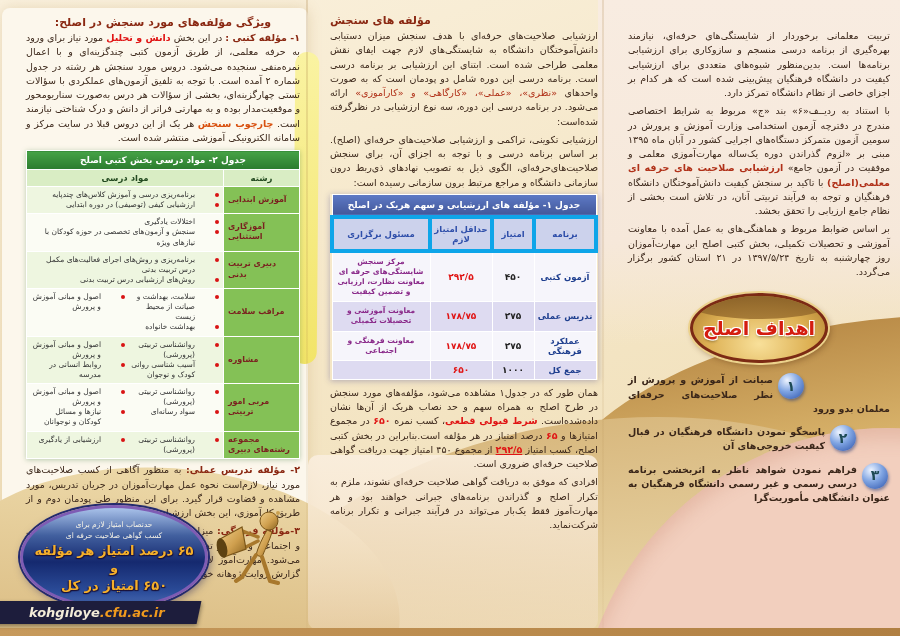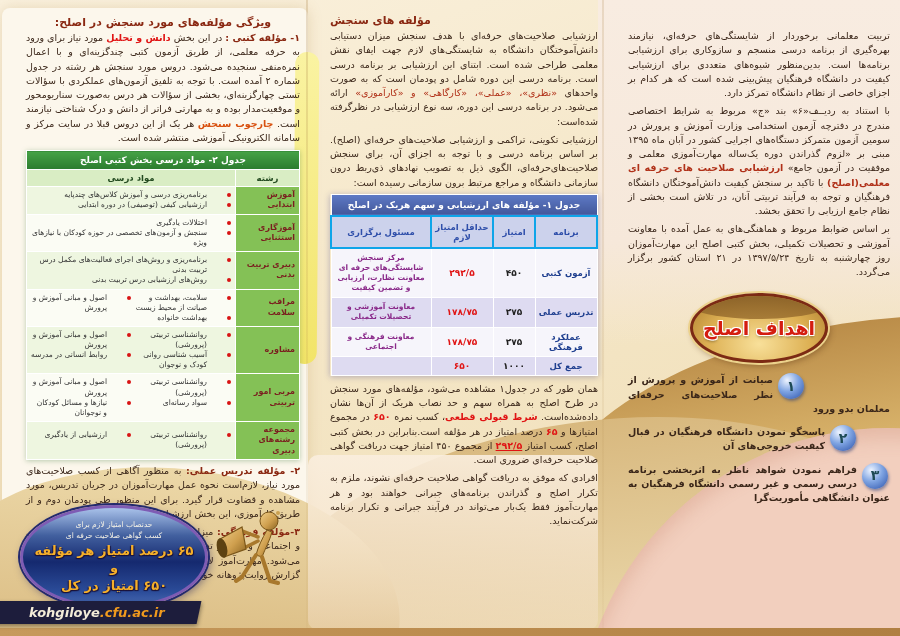--- a/index.html
+++ b/index.html
@@ -30,34 +30,34 @@
   .heading-right { text-align:left; }
   .maroon { color:#8a2812; font-weight:bold; }
   .red { color:#e01414; font-weight:bold; }
   .red-u { color:#e01414; font-weight:bold; text-decoration:underline; }
   .orange-red { color:#d8500f; font-weight:bold; }
   .darkred { color:#b03018; }
   
   table { border-collapse:collapse; width:100%; direction:rtl; }
   .t1 { margin:4px 0 0; box-shadow:0 1px 6px rgba(60,60,140,.35); }
   .t1 .cap { background:linear-gradient(180deg,#5e7ac6,#43589b); color:#fff; font-size:9px; font-weight:bold; padding:5px 4px; text-align:center; }
-  .t1 th.colh { background:#ccd2ec; color:#2f4faa; font-size:8.5px; font-weight:bold; padding:5px 2px; border:2px solid #0ea5e9; }
+  .t1 th.colh { background:#ccd2ec; color:#2f4faa; font-size:8.5px; font-weight:bold; padding:5px 2px; border:4px solid #0ea5e9; }
   .t1 td { border:1px solid #fff; padding:4px 3px; text-align:center; vertical-align:middle; }
   .t1 tr.r0 td { background:#f6f5fb; } .t1 tr.r1 td { background:#dedbf1; }
   .t1 .comp { color:#1f3f8f; font-weight:bold; font-size:8.5px; width:62px; }
   .t1 .score { color:#222; font-weight:bold; font-size:9px; width:42px; }
   .t1 .min { color:#e01414; font-weight:bold; font-size:9px; width:62px; }
   .t1 .org { color:#8a2a8a; font-weight:bold; font-size:7.5px; line-height:1.35; }
   .t1-note { background:#fdfdff; border:1px solid #e0ddf0; display:flex; align-items:center; justify-content:center; gap:8px; padding:4px 6px; font-size:8.5px; font-weight:bold; color:#22307a; direction:rtl; box-shadow:0 2px 5px rgba(60,60,140,.25); }
   
   .t2 { margin:5px 0 4px; box-shadow:0 1px 5px rgba(60,120,60,.35); }
   .t2 .cap { background:linear-gradient(180deg,#46a246,#2b7c2e); color:#fff; font-size:9px; font-weight:bold; padding:4px; text-align:center; }
   .t2 th.colh { background:#d9edc4; color:#234a20; font-size:8.5px; font-weight:bold; padding:3px; border:1px solid #fff; }
   .t2 td { border:1px solid #fff; padding:3px 4px; vertical-align:middle; }
-  .t2 .field { background:#84c156; color:#7a1f1f; font-weight:bold; font-size:8px; width:64px; text-align:right; line-height:1.3; }
+  .t2 .field { background:#84c156; color:#7a1f1f; font-weight:bold; font-size:8px; width:76px; text-align:left; line-height:1.3; }
   .t2 tr.r0 .crs { background:#eef6e0; } .t2 tr.r1 .crs { background:#fbfcf4; }
   .courses { display:flex; flex-wrap:wrap; }
   .course { display:flex; align-items:flex-start; gap:20px; width:100%; font-size:7.5px; color:#333; line-height:1.35; }
   .two-col .course { width:50%; }
   .dot { width:4px; height:4px; border-radius:50%; background:#d81414; margin-top:3px; flex:0 0 auto; }
   
   .oval-badge { position:relative; width:138px; height:70px; margin:14px auto 10px; border:3px solid #7c2a14; border-radius:50%; background:radial-gradient(ellipse at 50% 75%, #f8e09a 0%, #ddb053 55%, #a97a2c 100%); box-shadow:0 0 0 2px #ecd28c, 2px 3px 6px rgba(90,50,20,.45); overflow:hidden; display:flex; align-items:center; justify-content:center; }
   .oval-badge::before { content:""; position:absolute; left:-20%; top:-55%; width:140%; height:90%; border-radius:50%; background:linear-gradient(180deg,#5d3a16,#9c702f); opacity:.85; }
   .oval-badge span { position:relative; font-size:19px; font-weight:bold; color:#d41d10; text-shadow:-1px -1px 0 #fff,1px -1px 0 #fff,-1px 1px 0 #fff,1px 1px 0 #fff,0 2px 3px rgba(0,0,0,.4); }
   .goals { margin-top:6px; }

